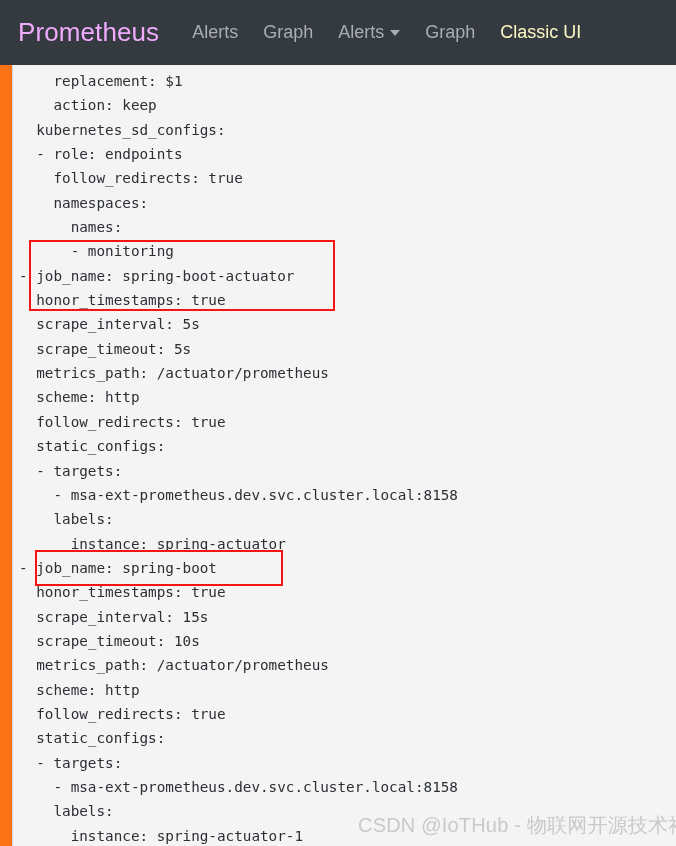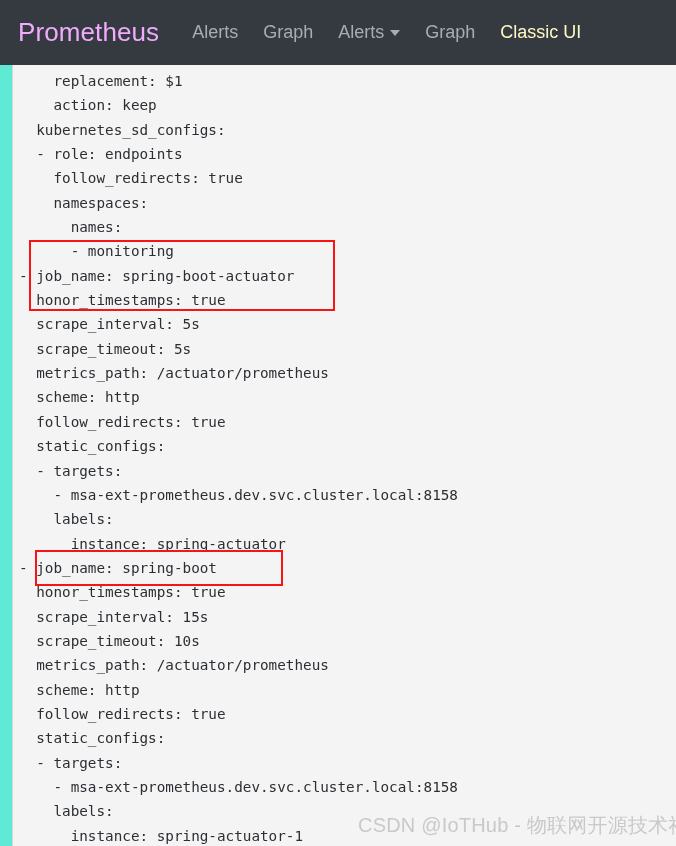--- a/index.html
+++ b/index.html
@@ -61,21 +61,21 @@
     border-right: 5px solid transparent;
     border-top: 6px solid #a8adb3;
   }
 
   
   .code-wrap {
     position: absolute;
     top: 65px; left: 0;
     width: 676px;
     height: 781px;
-    background: #5eead4;
+    background: #f97316;
     padding-left: 12px;
   }
   .code-pane {
     position: relative;
     width: 664px;
     height: 781px;
     background: #f4f4f5;
     border-left: 1px solid #d7d7d9;
     overflow: hidden;
   }

